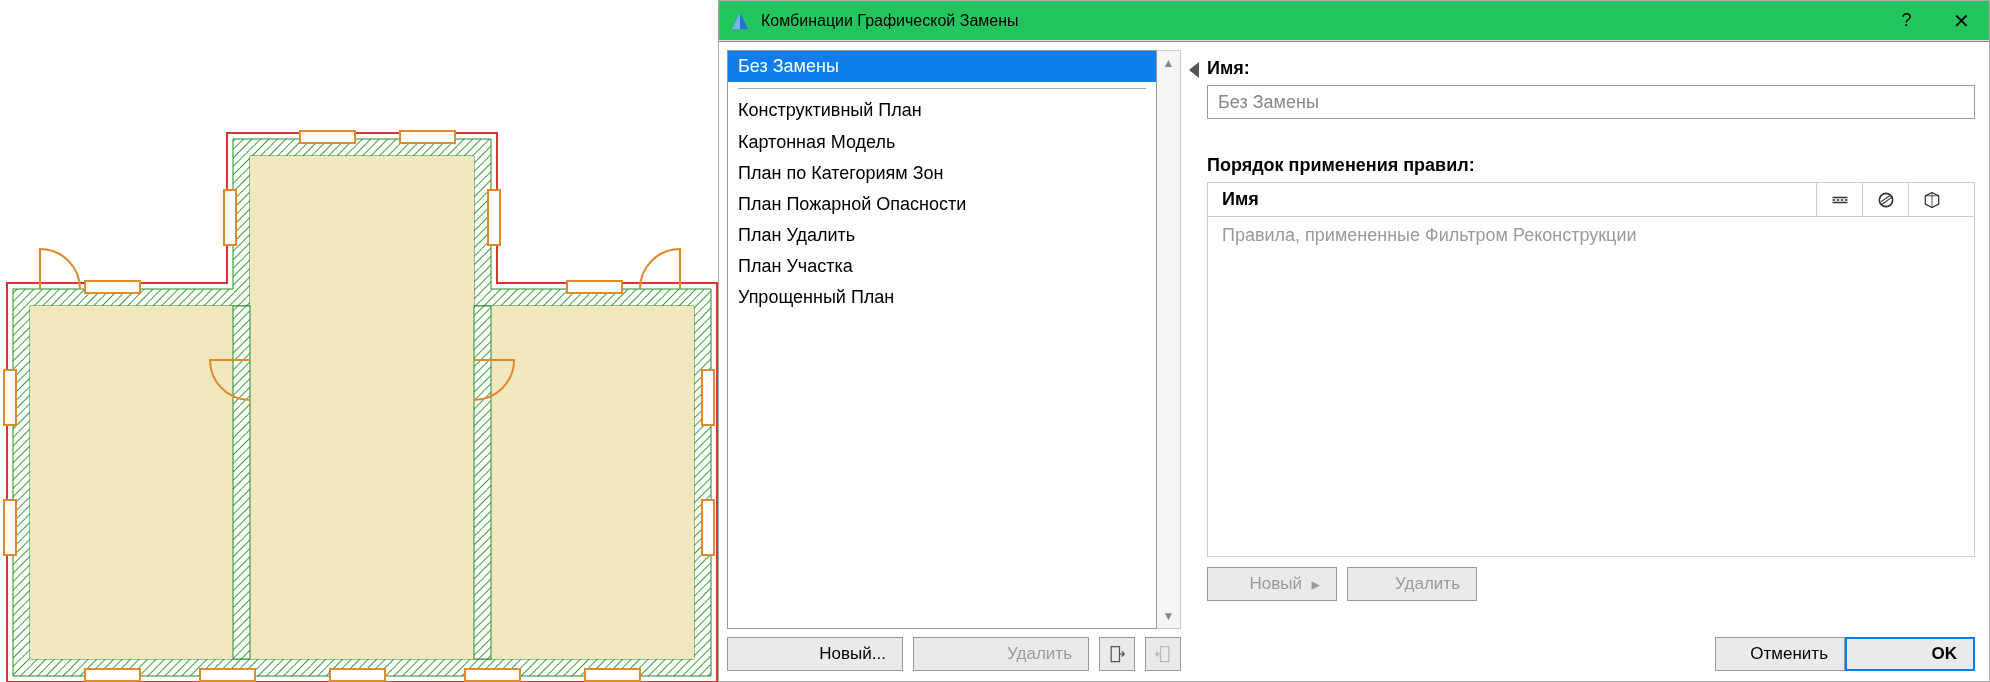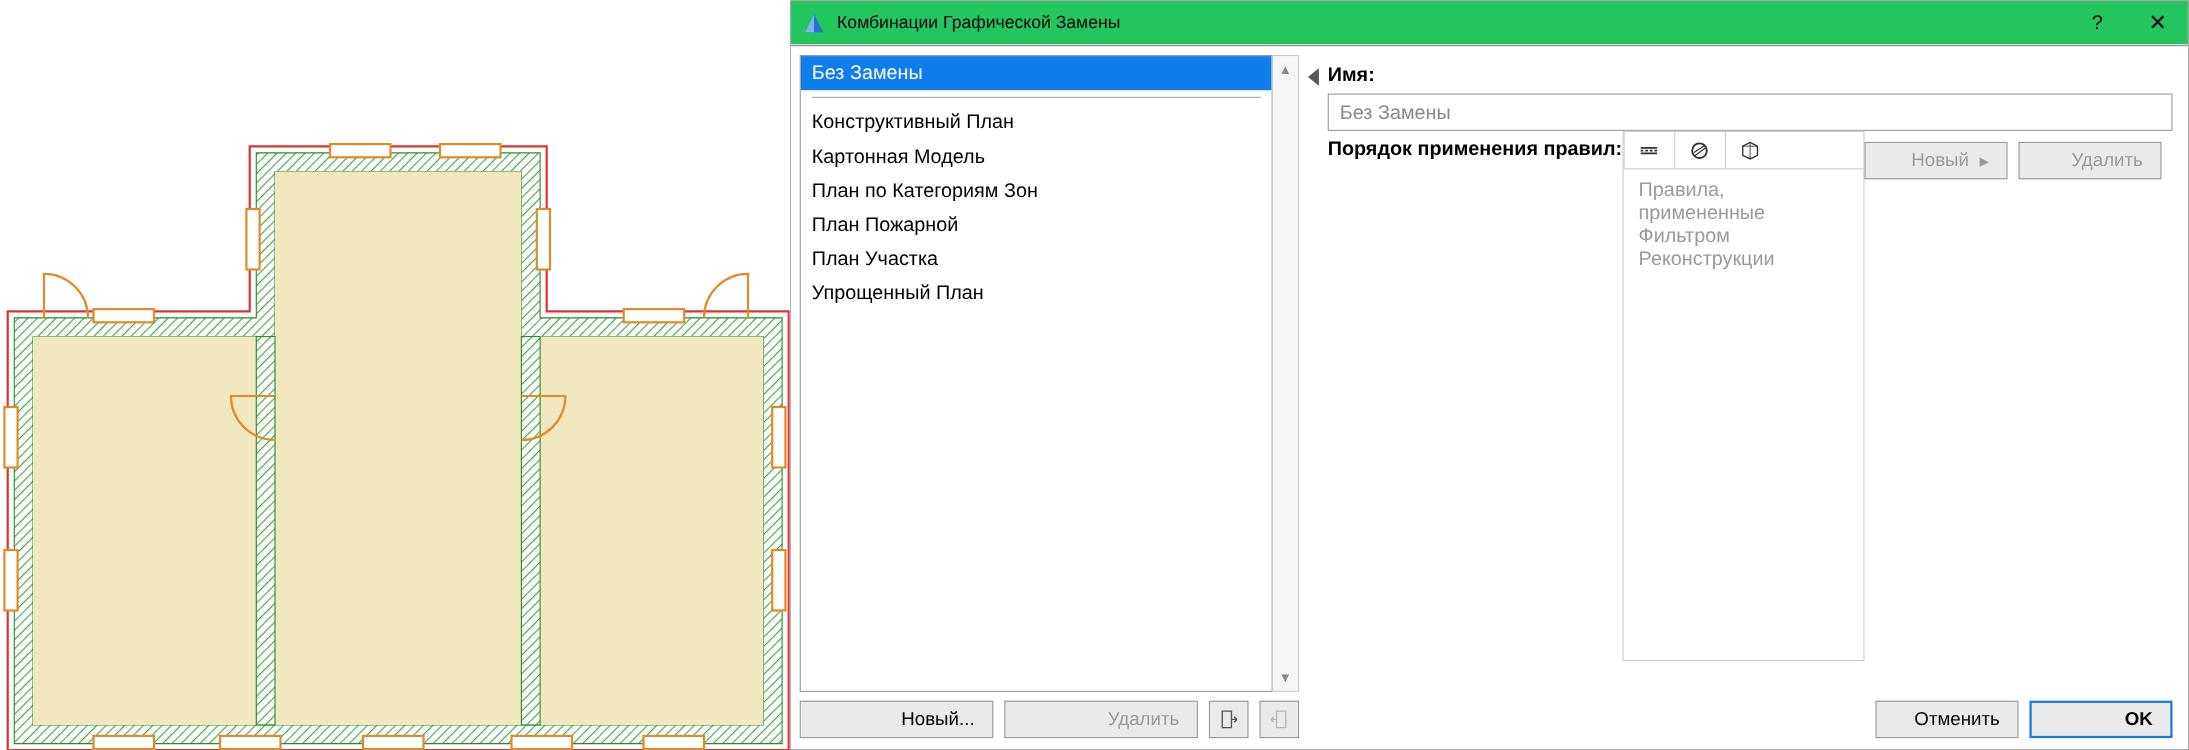--- a/index.html
+++ b/index.html
@@ -34,31 +34,31 @@
   .btn.disabled { color: #9a9a9a; }
   .btn.wide { flex: 1; }
   .iconbtn { width: 36px; height: 34px; border: 1px solid #999; background: #eaeaea; display: flex; align-items: center; justify-content: center; position: relative; }
 
   .splitter { width: 10px; display: flex; flex-direction: column; align-items: center; justify-content: flex-start; padding-top: 20px; }
   .splitter .tri { width: 0; height: 0; border-top: 8px solid transparent; border-bottom: 8px solid transparent; border-right: 10px solid #555; }
 
   .right-pane { flex: 1; display: flex; flex-direction: column; padding: 10px 14px 10px 8px; }
   .field-label { font-size: 18px; font-weight: bold; color: #000; margin: 6px 0 6px 0; }
   .textinput { width: 100%; height: 34px; border: 1px solid #999; background: #fff; color: #888; padding: 0 10px; font-size: 18px; }
-  .rules-section { flex: 1; display: flex; flex-direction: row; }
+  .rules-section { margin-top: 30px; flex: 1; display: flex; flex-direction: column; }
   .rules-list { flex: 1; border: 1px solid #ccc; background: #fff; display: flex; flex-direction: column; }
   .rules-header { display: flex; align-items: stretch; border-bottom: 1px solid #ccc; height: 34px; }
   .rules-header .col-name { flex: 1; padding: 6px 14px; font-size: 18px; font-weight: bold; }
   .rules-header .col-icon { width: 46px; border-left: 1px solid #ccc; display: flex; align-items: center; justify-content: center; }
   .rules-body { flex: 1; padding: 8px 14px; color: #9a9a9a; font-size: 18px; }
   .rules-actions { display: flex; gap: 10px; margin-top: 10px; }
   .rules-actions .btn { min-width: 130px; }
   .rules-actions .spacer { flex: 1; }
 
-  .footer { display: flex; justify-content: flex-end; gap: 10px; margin-top: 36px; }
+  .footer { display: flex; justify-content: flex-end; margin-top: 36px; }
   .footer .btn { min-width: 130px; }
   .footer .btn.primary { border: 2px solid #0f7eec; background: #eaeaea; font-weight: bold; }
 
   svg.ic { width: 20px; height: 20px; }
 </style>
 </head>
 <body>
 
 <div class="canvas">
   <svg width="718" height="682" viewBox="0 0 718 682">
@@ -126,21 +126,22 @@
   <div class="dialog-body">
 
     <div class="left-pane">
       <div class="listwrap">
         <div class="list">
           <div class="item selected">Без Замены</div>
           <div class="sep"></div>
           <div class="item">Конструктивный План</div>
           <div class="item group">Картонная Модель</div>
           <div class="item">План по Категориям Зон</div>
-          <div class="item">План Пожарной</div>
+          <div class="item">План Пожарной Опасности</div>
+          <div class="item">План Удалить</div>
           <div class="item">План Участка</div>
           <div class="item">Упрощенный План</div>
         </div>
         <div class="scroll-col">
           <div class="scroll-arrow">▲</div>
           <div class="scroll-track"></div>
           <div class="scroll-arrow">▼</div>
         </div>
       </div>
       <div class="left-buttons">
@@ -166,20 +167,21 @@
     </div>
 
     <div class="right-pane">
       <div class="field-label">Имя:</div>
       <input class="textinput" readonly="" value="Без Замены" style="">
 
       <div class="rules-section">
         <div class="field-label">Порядок применения правил:</div>
         <div class="rules-list">
           <div class="rules-header">
+            <div class="col-name">Имя</div>
             <div class="col-icon">
               <svg class="ic" viewBox="0 0 24 24">
                   <path d="M3 9h18M3 15h18" stroke="#333" stroke-width="2"></path>
                   <path d="M3 12h18" stroke="#333" stroke-width="2" stroke-dasharray="3 2"></path>
                 </svg>
             </div>
             <div class="col-icon">
               <svg class="ic" viewBox="0 0 24 24">
                   <circle cx="12" cy="12" r="8" fill="none" stroke="#333" stroke-width="2"></circle>
                   <path d="M6 14l12-8M6 18l14-10" stroke="#333" stroke-width="1.3"></path>

